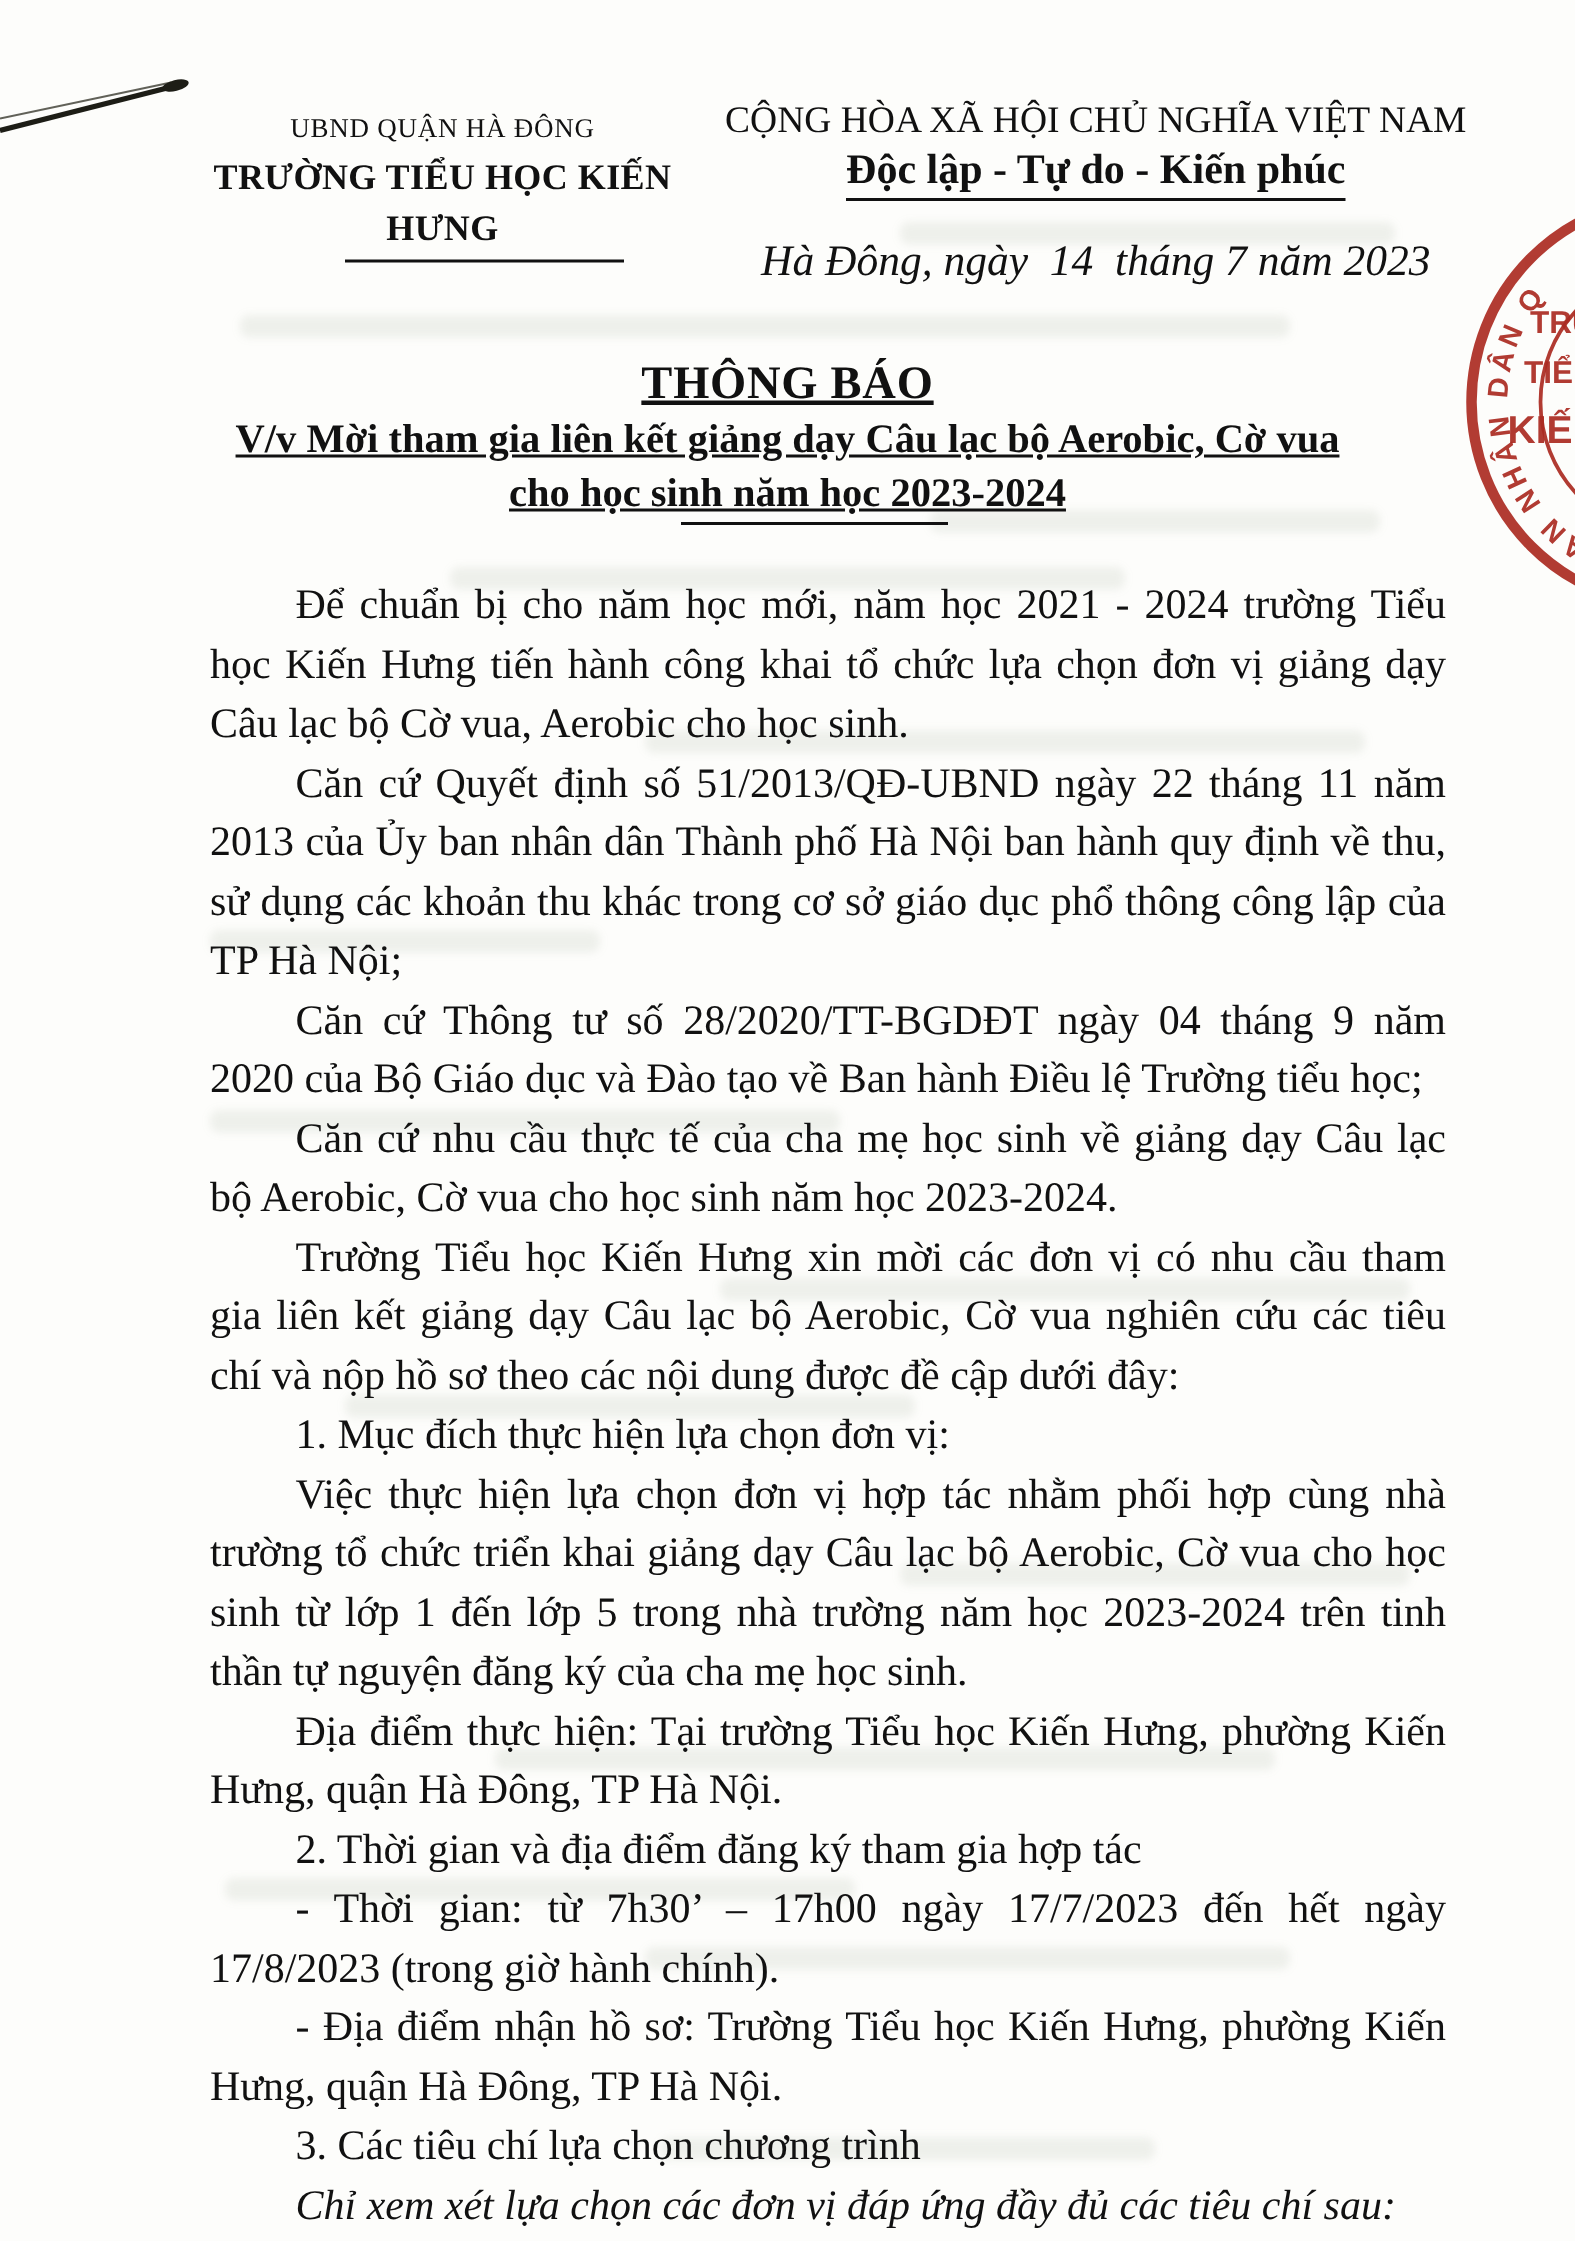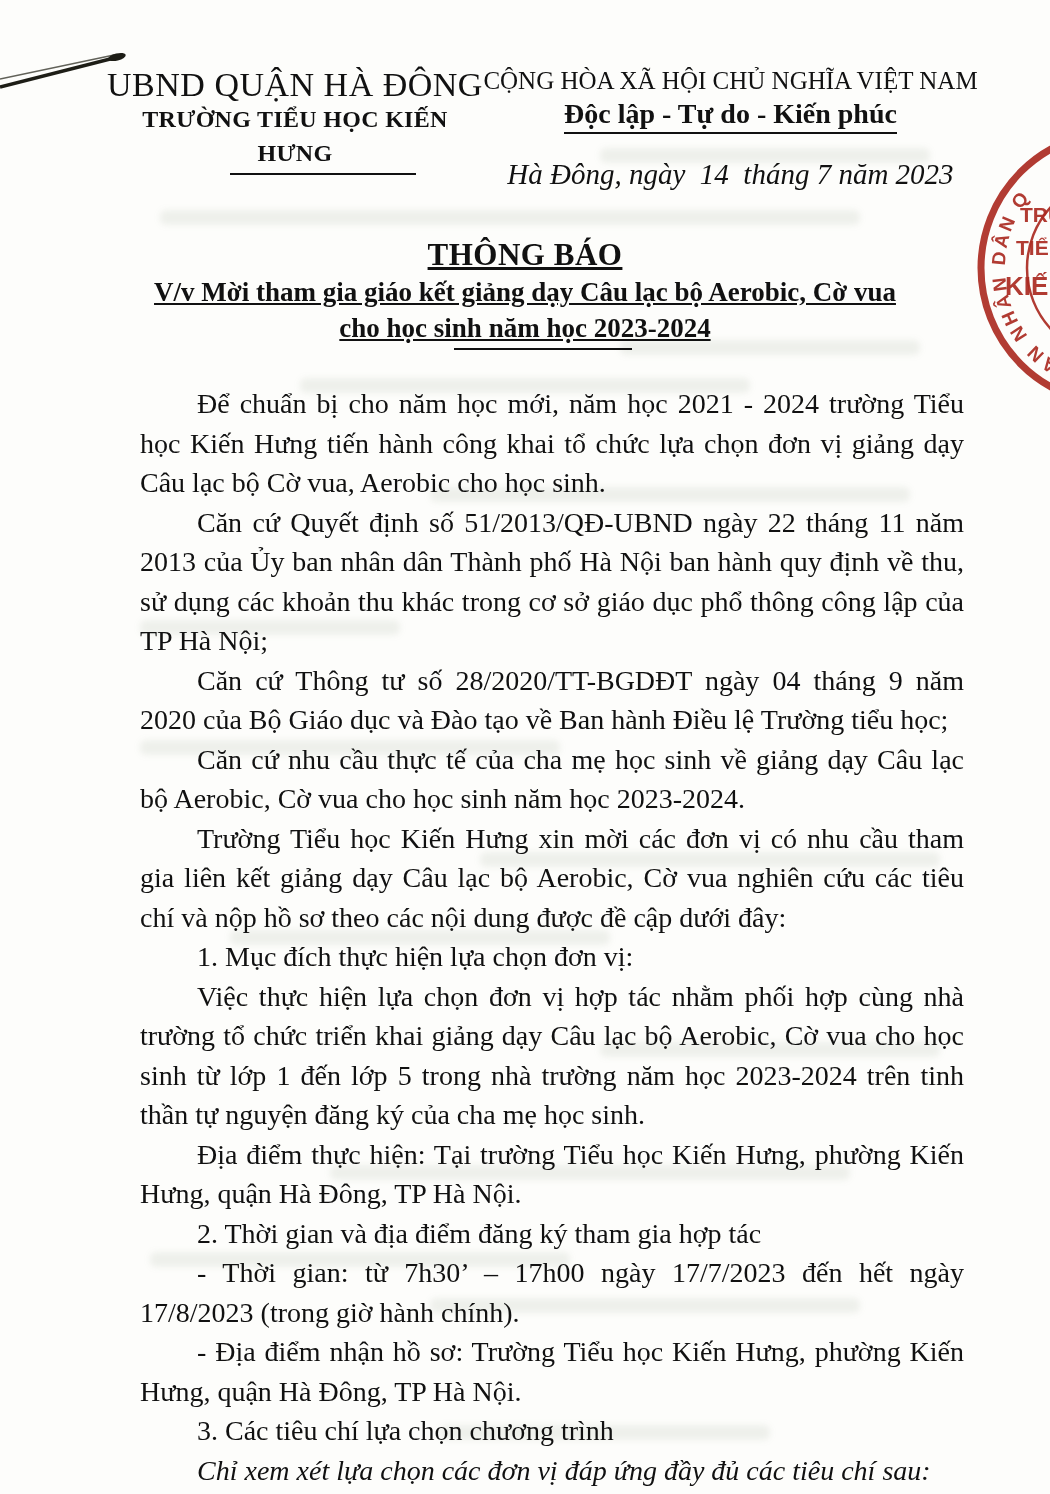--- a/index.html
+++ b/index.html
@@ -20,21 +20,21 @@
     position:absolute;height:15px;border-radius:6px;
     background:rgba(110,125,100,0.10);
     filter:blur(3px);
     pointer-events:none;
   }
   
   .hdr-left{
     position:absolute;left:105px;top:68px;width:380px;
     text-align:center;line-height:34px;
   }
-  .hdr-left .l1{font-size:34px;letter-spacing:.5px;}
+  .hdr-left .l1{font-size:18px;letter-spacing:.5px;}
   .hdr-left .l2{font-size:24px;font-weight:bold;letter-spacing:.3px;}
   .hdr-left .rule{width:186px;height:0;border-bottom:2.5px solid #111;margin:3px auto 0;transform:translateX(28px);}
   .hdr-right{
     position:absolute;left:478px;top:64px;width:505px;
     text-align:center;line-height:33px;
   }
   .hdr-right .l1{font-size:25px;font-weight:normal;}
   .hdr-right .l2{font-size:28px;font-weight:bold;display:inline-block;border-bottom:2.5px solid #111;padding-bottom:2px;}
   .dateline{
     position:absolute;left:478px;top:158px;width:505px;
@@ -92,21 +92,21 @@
 
   <div class="hdr-right">
     <div class="l1">CỘNG HÒA XÃ HỘI CHỦ NGHĨA VIỆT NAM</div>
     <div><span class="l2">Độc lập - Tự do - Kiến phúc</span></div>
   </div>
 
   <div class="dateline">Hà Đông, ngày  14  tháng 7 năm 2023</div>
 
   <div class="title-block">
     <div class="title-main">THÔNG BÁO</div>
-    <div class="title-sub">V/v Mời tham gia giáo kết giảng dạy Câu lạc bộ Aerobic, Cờ vua</div>
+    <div class="title-sub">V/v Mời tham gia liên kết giảng dạy Câu lạc bộ Aerobic, Cờ vua</div>
     <div class="title-sub">cho học sinh năm học 2023-2024</div>
     <div class="title-rule"></div>
   </div>
 
   <div class="body-text">
     <p class="para">Để chuẩn bị cho năm học mới, năm học 2021 - 2024 trường Tiểu học Kiến Hưng tiến hành công khai tổ chức lựa chọn đơn vị giảng dạy Câu lạc bộ Cờ vua, Aerobic cho học sinh.</p>
     <p class="para">Căn cứ Quyết định số 51/2013/QĐ-UBND ngày 22 tháng 11 năm 2013 của Ủy ban nhân dân Thành phố Hà Nội ban hành quy định về thu, sử dụng các khoản thu khác trong cơ sở giáo dục phổ thông công lập của TP Hà Nội;</p>
     <p class="para">Căn cứ Thông tư số 28/2020/TT-BGDĐT ngày 04 tháng 9 năm 2020 của Bộ Giáo dục và Đào tạo về Ban hành Điều lệ Trường tiểu học;</p>
     <p class="para">Căn cứ nhu cầu thực tế của cha mẹ học sinh về giảng dạy Câu lạc bộ Aerobic, Cờ vua cho học sinh năm học 2023-2024.</p>
     <p class="para">Trường Tiểu học Kiến Hưng xin mời các đơn vị có nhu cầu tham gia liên kết giảng dạy Câu lạc bộ Aerobic, Cờ vua nghiên cứu các tiêu chí và nộp hồ sơ theo các nội dung được đề cập dưới đây:</p>

